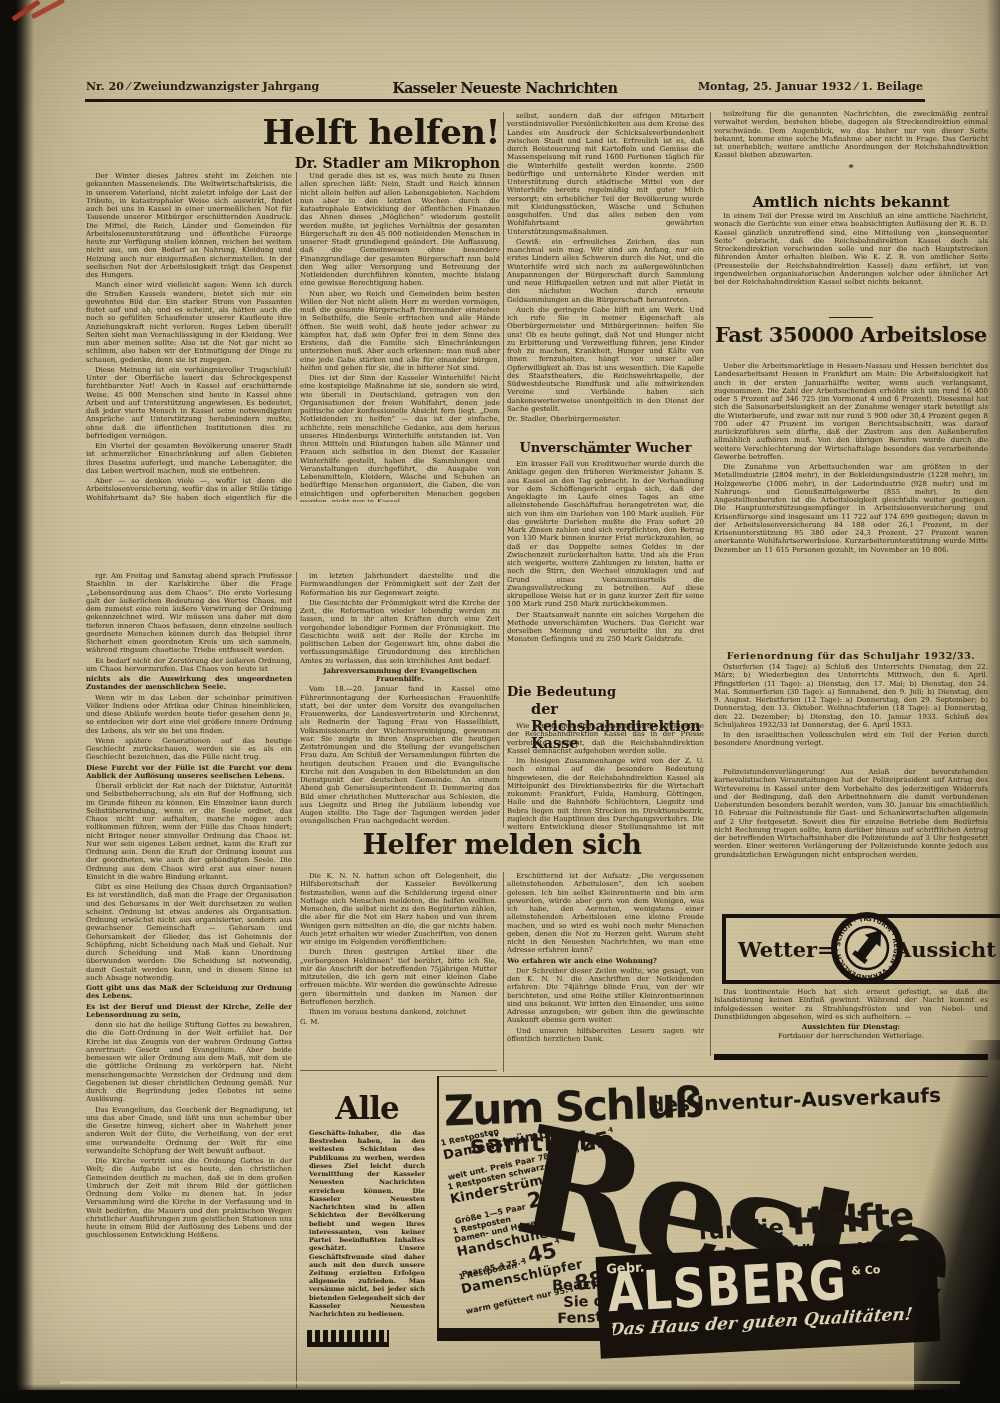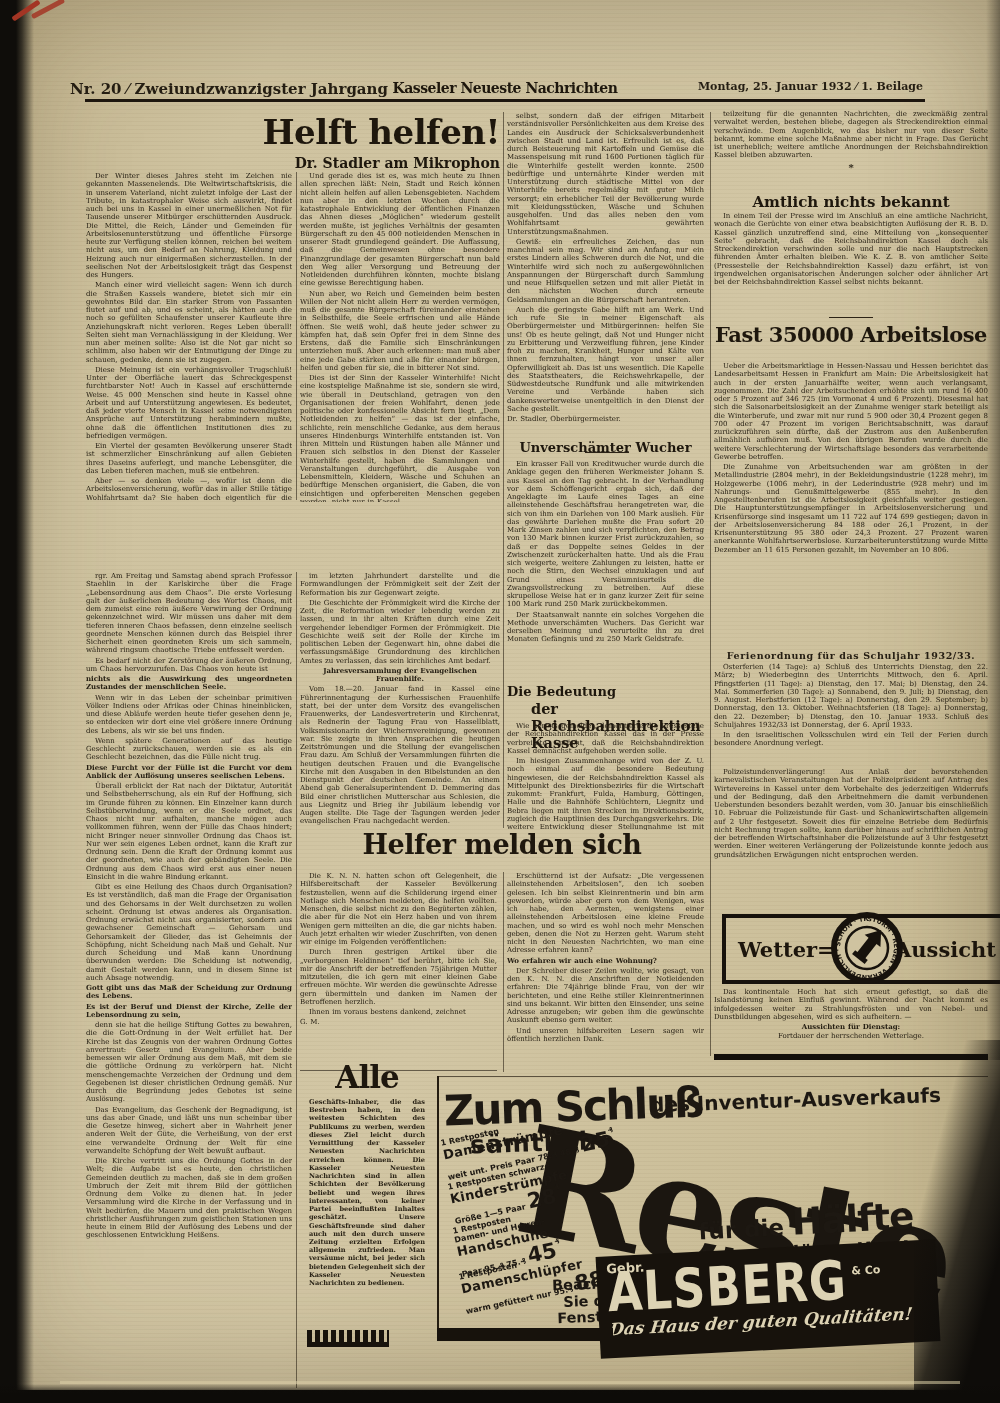--- a/index.html
+++ b/index.html
@@ -22,21 +22,21 @@
     background:linear-gradient(270deg,rgba(14,12,9,.4),rgba(14,12,9,0));}
   .redmark{position:absolute;background:#a33524;border-radius:2px;z-index:32;}
 
   
   .hrule{position:absolute;background:#1d160e;}
   .vrule{position:absolute;width:1px;background:rgba(42,33,20,.6);}
   .mini{position:absolute;height:1px;width:44px;background:#2c2316;}
 
   
   .mast{position:absolute;top:80px;font-weight:bold;}
-  .mast-left{left:70px;font-size:15px;}
+  .mast-left{left:86px;font-size:11px;}
   .mast-center{left:85px;width:840px;text-align:center;font-size:14px;letter-spacing:.3px;}
   .mast-right{left:85px;width:838px;text-align:right;font-size:11px;}
 
   
   .frak{font-family:"DejaVu Serif",serif;font-weight:bold;letter-spacing:-.5px;color:#1e170d;}
   .h-helft{left:85px;top:112px;width:415px;text-align:right;font-size:34px;}
   .h-sub{font-size:14px;letter-spacing:0;margin-top:3px;}
   .h-kirche{left:85px;top:508px;width:415px;text-align:center;font-size:31px;border-top:1px solid rgba(42,33,20,.6);padding-top:7px;}
   .h-helfer{left:300px;top:829px;width:404px;text-align:center;font-size:27px;}
   .h-amtlich{left:714px;top:193px;width:274px;text-align:center;font-size:15px;letter-spacing:0;}
@@ -59,21 +59,21 @@
   .star{text-align:center;font-size:10px;font-weight:bold;text-indent:0;margin:1px 0;}
 
   
   .wbox{position:absolute;left:722px;top:914px;width:258px;height:62px;border:4px solid #17120c;
         display:flex;align-items:center;justify-content:space-between;padding:0 12px;}
   .wword{font-size:21px;font-weight:bold;font-family:"DejaVu Serif",serif;color:#1c150c;}
   .stamp{position:absolute;left:50%;top:-7px;margin-left:-37px;width:74px;height:74px;}
   .wrule{position:absolute;left:714px;top:1054px;width:274px;height:6px;background:#14100b;}
 
   
-  .alle{position:absolute;left:303px;top:1059px;width:128px;}
+  .alle{position:absolute;left:303px;top:1090px;width:128px;}
   .alle .big{text-align:center;font-size:31px;font-weight:bold;letter-spacing:-1px;font-family:"DejaVu Serif",serif;}
   .alle .txt{font-size:6.6px;line-height:1.25;text-align:justify;padding:3px 6px 0 6px;font-weight:bold;color:#2b2417;}
   .comb{position:absolute;left:307px;top:1330px;width:82px;height:12px;
         background:repeating-linear-gradient(90deg,#17120c 0 5px,rgba(0,0,0,0) 5px 8px);
         border-bottom:5px solid #17120c;}
 
   
   .adsans{font-family:"DejaVu Sans",sans-serif;font-weight:bold;color:#1d1812;}
   .zum{position:absolute;left:444px;top:1082px;font-size:42px;letter-spacing:-2px;transform:rotate(-2deg);}
   .inventur{position:absolute;left:650px;top:1088px;font-size:20px;transform:rotate(-2deg);}
@@ -126,21 +126,21 @@
   <div class="vrule" style="left:710px;top:112px;height:944px;"></div>
 
   <div class="abs frak h-helft">
     <div>Helft helfen!</div>
     <div class="h-sub">Dr. Stadler am Mikrophon</div>
   </div>
   <div class="col" style="left:86px;top:172px;width:206px;height:330px;">
       <p class="para">Der Winter dieses Jahres steht im Zeichen nie gekannten Massenelends. Die Weltwirtschaftskrisis, die in unserem Vaterland, nicht zuletzt infolge der Last der Tribute, in katastrophaler Weise sich auswirkt, findet auch bei uns in Kassel in einer unermeßlichen Not für Tausende unserer Mitbürger erschütternden Ausdruck. Die Mittel, die Reich, Länder und Gemeinden für Arbeitslosenunterstützung und öffentliche Fürsorge heute zur Verfügung stellen können, reichen bei weitem nicht aus, um den Bedarf an Nahrung, Kleidung und Heizung auch nur einigermaßen sicherzustellen. In der seelischen Not der Arbeitslosigkeit trägt das Gespenst des Hungers.</p>
       <p class="para">Manch einer wird vielleicht sagen: Wenn ich durch die Straßen Kassels wandere, bietet sich mir ein gewohntes Bild dar. Ein starker Strom von Passanten flutet auf und ab, und es scheint, als hätten auch die noch so gefüllten Schaufenster unserer Kaufleute ihre Anziehungskraft nicht verloren. Reges Leben überall! Selten sieht man Vernachlässigung in der Kleidung. Wer nun aber meinen sollte: Also ist die Not gar nicht so schlimm, also haben wir der Entmutigung der Dinge zu schauen, gedenke, denn sie ist zugegen.</p>
       <p class="para">Diese Meinung ist ein verhängnisvoller Trugschluß! Unter der Oberfläche lauert das Schreckgespenst furchtbarster Not! Auch in Kassel auf erschütternde Weise. 45 000 Menschen sind heute in Kassel ohne Arbeit und auf Unterstützung angewiesen. Es bedeutet, daß jeder vierte Mensch in Kassel seine notwendigsten Ansprüche auf Unterstützung herabmindern mußte, ohne daß die öffentlichen Institutionen dies zu befriedigen vermögen.</p>
-      <p class="para">Ein Viertel der gesamten Bevölkerung unserer Stadt ist schmerzlicher Einschränkung auf allen Gebieten ihres Daseins auferlegt, und manche Lebensgüter, die das Leben tieferen machen, muß sie entbehren.</p>
+      <p class="para">Ein Viertel der gesamten Bevölkerung unserer Stadt ist schmerzlicher Einschränkung auf allen Gebieten ihres Daseins auferlegt, und manche Lebensgüter, die das Leben wertvoll machen, muß sie entbehren.</p>
       <p class="para">Aber — so denken viele —, wofür ist denn die Arbeitslosenversicherung, wofür das in aller Stille tätige Wohlfahrtsamt da? Sie haben doch eigentlich für die Bedürftigen zu sorgen.</p>
     </div>
   <div class="col" style="left:300px;top:172px;width:200px;height:330px;">
       <p class="para">Und gerade dies ist es, was mich heute zu Ihnen allen sprechen läßt: Nein, Stadt und Reich können nicht allein helfen auf allen Lebensgebieten. Nachdem nun aber in den letzten Wochen durch die katastrophale Entwicklung der öffentlichen Finanzen das Ahnen dieses „Möglichen“ wiederum gestellt werden mußte, ist jegliches Verhältnis der gesamten Bürgerschaft zu den 45 000 notleidenden Menschen in unserer Stadt grundlegend geändert. Die Auffassung, daß die Gemeinwesen ohne besondere Finanzgrundlage der gesamten Bürgerschaft nun bald den Weg aller Versorgung und Betreuung der Notleidenden durchführen könnten, mochte bislang eine gewisse Berechtigung haben.</p>
       <p class="para">Nun aber, wo Reich und Gemeinden beim besten Willen der Not nicht allein Herr zu werden vermögen, muß die gesamte Bürgerschaft füreinander einstehen in Selbsthilfe, die Seele erfrischen und alle Hände öffnen. Sie weiß wohl, daß heute jeder schwer zu kämpfen hat, daß sein Opfer frei in dem Sinne des Erstens, daß die Familie sich Einschränkungen unterziehen muß. Aber auch erkennen: man muß aber eine jede Gabe stärken und alle für einander bürgen, helfen und geben für sie, die in bitterer Not sind.</p>
       <p class="para">Dies ist der Sinn der Kasseler Winterhilfe! Nicht eine kostspielige Maßnahme ist sie, sondern sie wird, wie überall in Deutschland, getragen von den Organisationen der freien Wohlfahrt, denen jede politische oder konfessionelle Absicht fern liegt. „Dem Notleidenden zu helfen“ — das ist der einfache, schlichte, rein menschliche Gedanke, aus dem heraus unseres Hindenburgs Winterhilfe entstanden ist. Von ihren Mitteln und Rüstungen haben alle Männer und Frauen sich selbstlos in den Dienst der Kasseler Winterhilfe gestellt, haben die Sammlungen und Veranstaltungen durchgeführt, die Ausgabe von Lebensmitteln, Kleidern, Wäsche und Schuhen an bedürftige Menschen organisiert, die Gaben, die von einsichtigen und opferbereiten Menschen gegeben worden, nicht nur in Kassel.</p>
     </div>
   <div class="col" style="left:507px;top:112px;width:197px;height:320px;">
       <p class="para">selbst, sondern daß der eifrigen Mitarbeit verständnisvoller Persönlichkeiten aus dem Kreise des Landes ein Ausdruck der Schicksalsverbundenheit zwischen Stadt und Land ist. Erfreulich ist es, daß durch Beisteuerung mit Kartoffeln und Gemüse die Massenspeisung mit rund 1600 Portionen täglich für die Winterhilfe gestellt werden konnte. 2500 bedürftige und unternährte Kinder werden mit Unterstützung durch städtische Mittel von der Winterhilfe bereits regelmäßig mit guter Milch versorgt; ein erheblicher Teil der Bevölkerung wurde mit Kleidungsstücken, Wäsche und Schuhen ausgeholfen. Und das alles neben den vom Wohlfahrtsamt gewährten Unterstützungsmaßnahmen.</p>
       <p class="para">Gewiß: ein erfreuliches Zeichen, das nun manchmal sein mag. Wir sind am Anfang, nur ein erstes Lindern alles Schweren durch die Not, und die Winterhilfe wird sich noch zu außergewöhnlichen Anspannungen der Bürgerschaft durch Sammlung und neue Hilfsquellen setzen und mit aller Pietät in den nächsten Wochen durch erneute Geldsammlungen an die Bürgerschaft herantreten.</p>

